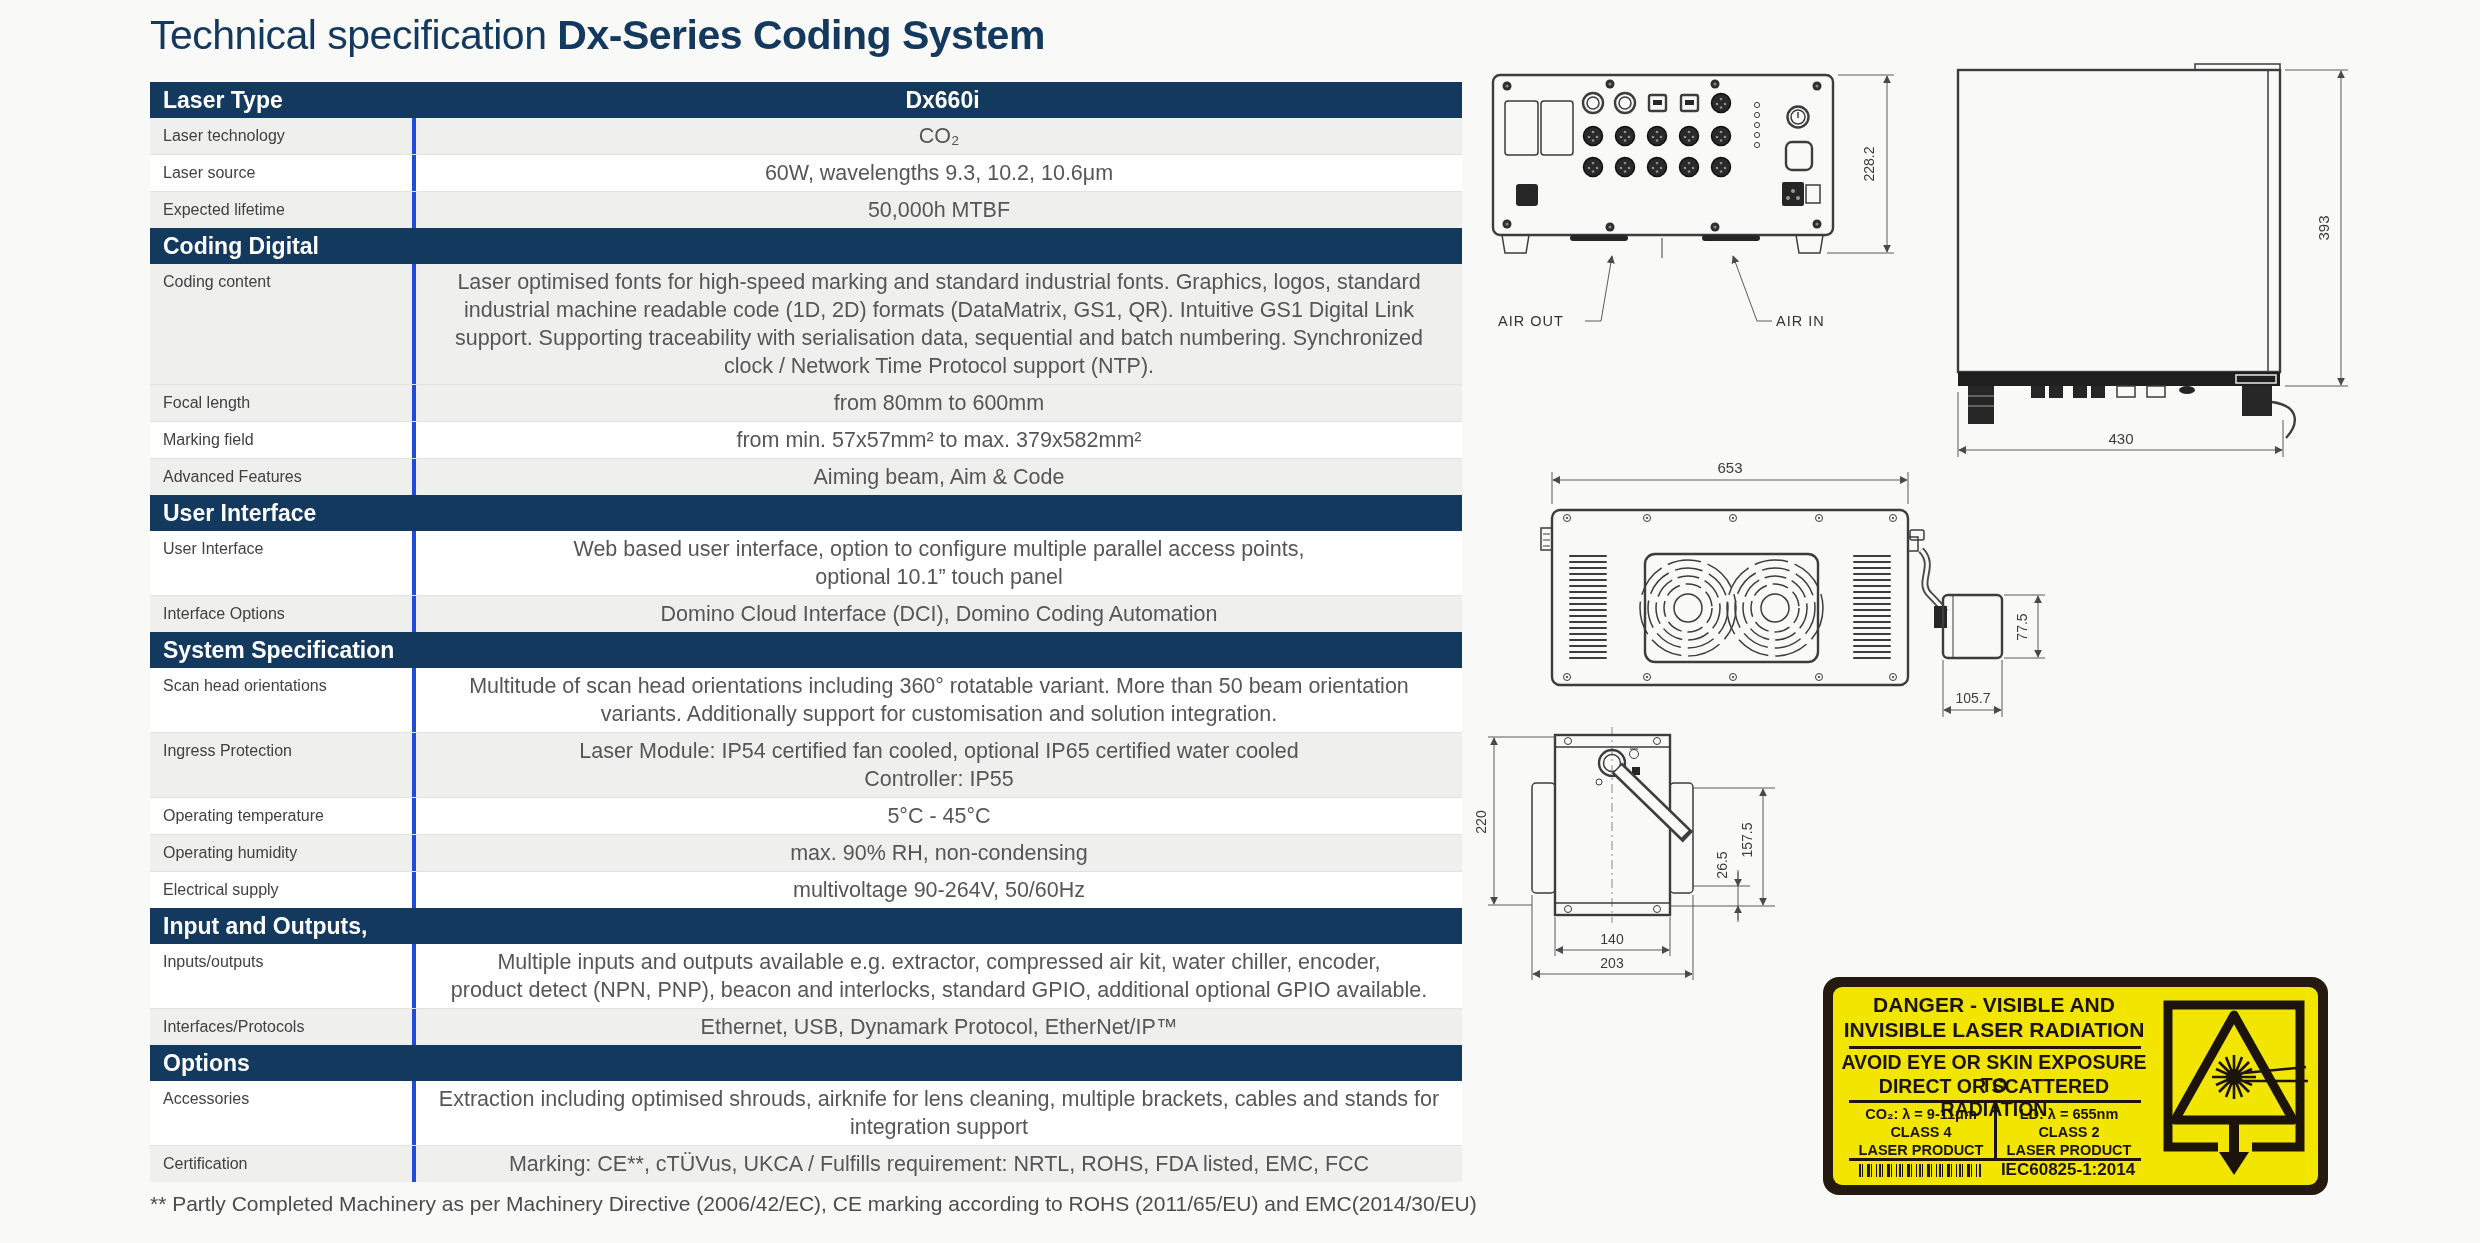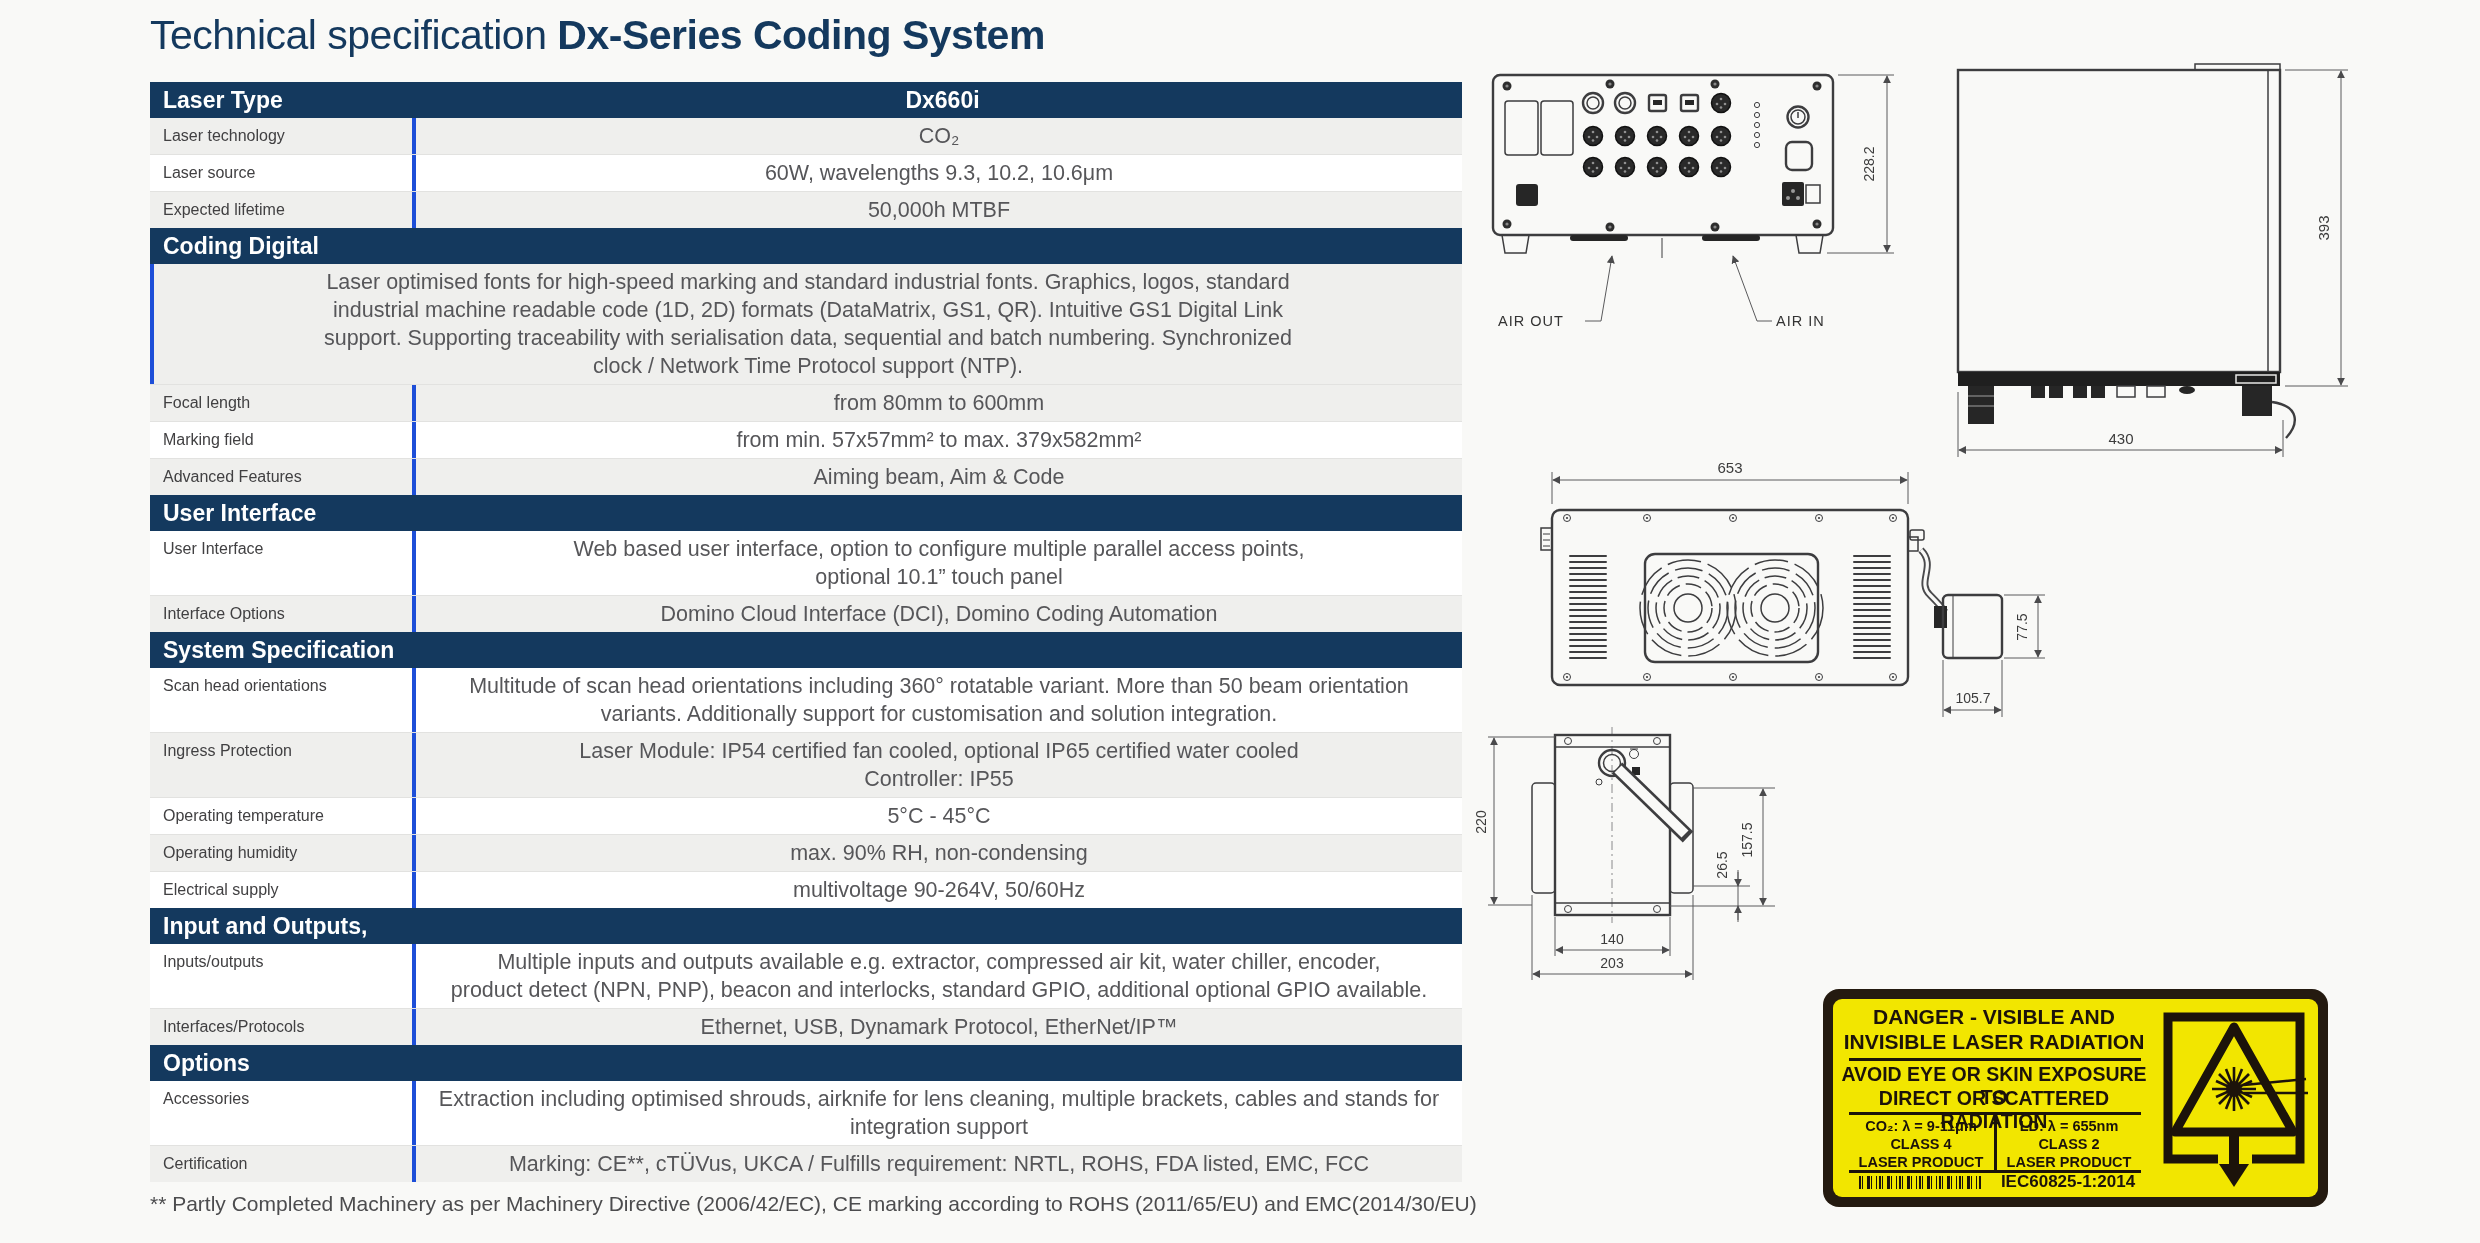--- a/index.html
+++ b/index.html
@@ -29,21 +29,21 @@
   .ln{fill:none;stroke:#3d3d3f;stroke-width:1.5;}
   .lnt{stroke-width:2.4;}
   .thin{stroke-width:1;}
   .dk{fill:#262626;stroke:none;}
   .dim{stroke:#5a5a5c;stroke-width:1;fill:none;}
   .dimtxt{font-family:"Liberation Sans",sans-serif;font-size:14px;fill:#3c3c3c;}
   .dimbig{font-size:15px;}
   .lbltxt{font-family:"Liberation Sans",sans-serif;font-size:14.5px;fill:#333;letter-spacing:1px;}
 
   
-  .wlabel{left:1823px;top:977px;width:505px;height:218px;background:#241a10;border-radius:16px;margin-top:12px;}
+  .wlabel{left:1823px;top:977px;width:505px;height:218px;background:#241a10;border-radius:16px;}
   .wl-inner{position:absolute;left:10px;top:10px;width:485px;height:198px;background:#f2e600;border-radius:9px;}
   .wl-inner > div{position:absolute;color:#1c130a;}
   .wl-line1{left:0;top:6px;width:322px;text-align:center;font-size:21px;font-weight:800;}
   .wl-line2{left:0;top:31px;width:322px;text-align:center;font-size:21px;font-weight:800;}
   .wl-line3{left:0;top:64px;width:322px;text-align:center;font-size:19.5px;font-weight:700;}
   .wl-line4{left:0;top:88px;width:322px;text-align:center;font-size:19.5px;font-weight:700;}
   .wl-hr{background:#1c130a;height:2.5px;left:16px;width:292px;}
   .wl-vr{background:#1c130a;width:2.5px;left:161px;top:114px;height:58px;}
   .wl-cell{top:116px;width:146px;text-align:center;font-size:14.5px;font-weight:700;line-height:18px;padding-top:2px;}
   .wl-cell-l{left:15px;}
@@ -73,20 +73,21 @@
       <div class="t-value">60W, wavelengths 9.3, 10.2, 10.6μm</div>
     </div>
     <div class="t-row shaded">
       <div class="t-label">Expected lifetime</div>
       <div class="t-value">50,000h MTBF</div>
     </div>
     <div class="t-header">
       <div class="t-header-label">Coding Digital</div>
     </div>
     <div class="t-row shaded">
+      <div class="t-label">Coding content</div>
       <div class="t-value">Laser optimised fonts for high-speed marking and standard industrial fonts. Graphics, logos, standard
 industrial machine readable code (1D, 2D) formats (DataMatrix, GS1, QR). Intuitive GS1 Digital Link
 support. Supporting traceability with serialisation data, sequential and batch numbering. Synchronized
 clock / Network Time Protocol support (NTP).</div>
     </div>
     <div class="t-row shaded">
       <div class="t-label">Focal length</div>
       <div class="t-value">from 80mm to 600mm</div>
     </div>
     <div class="t-row">

